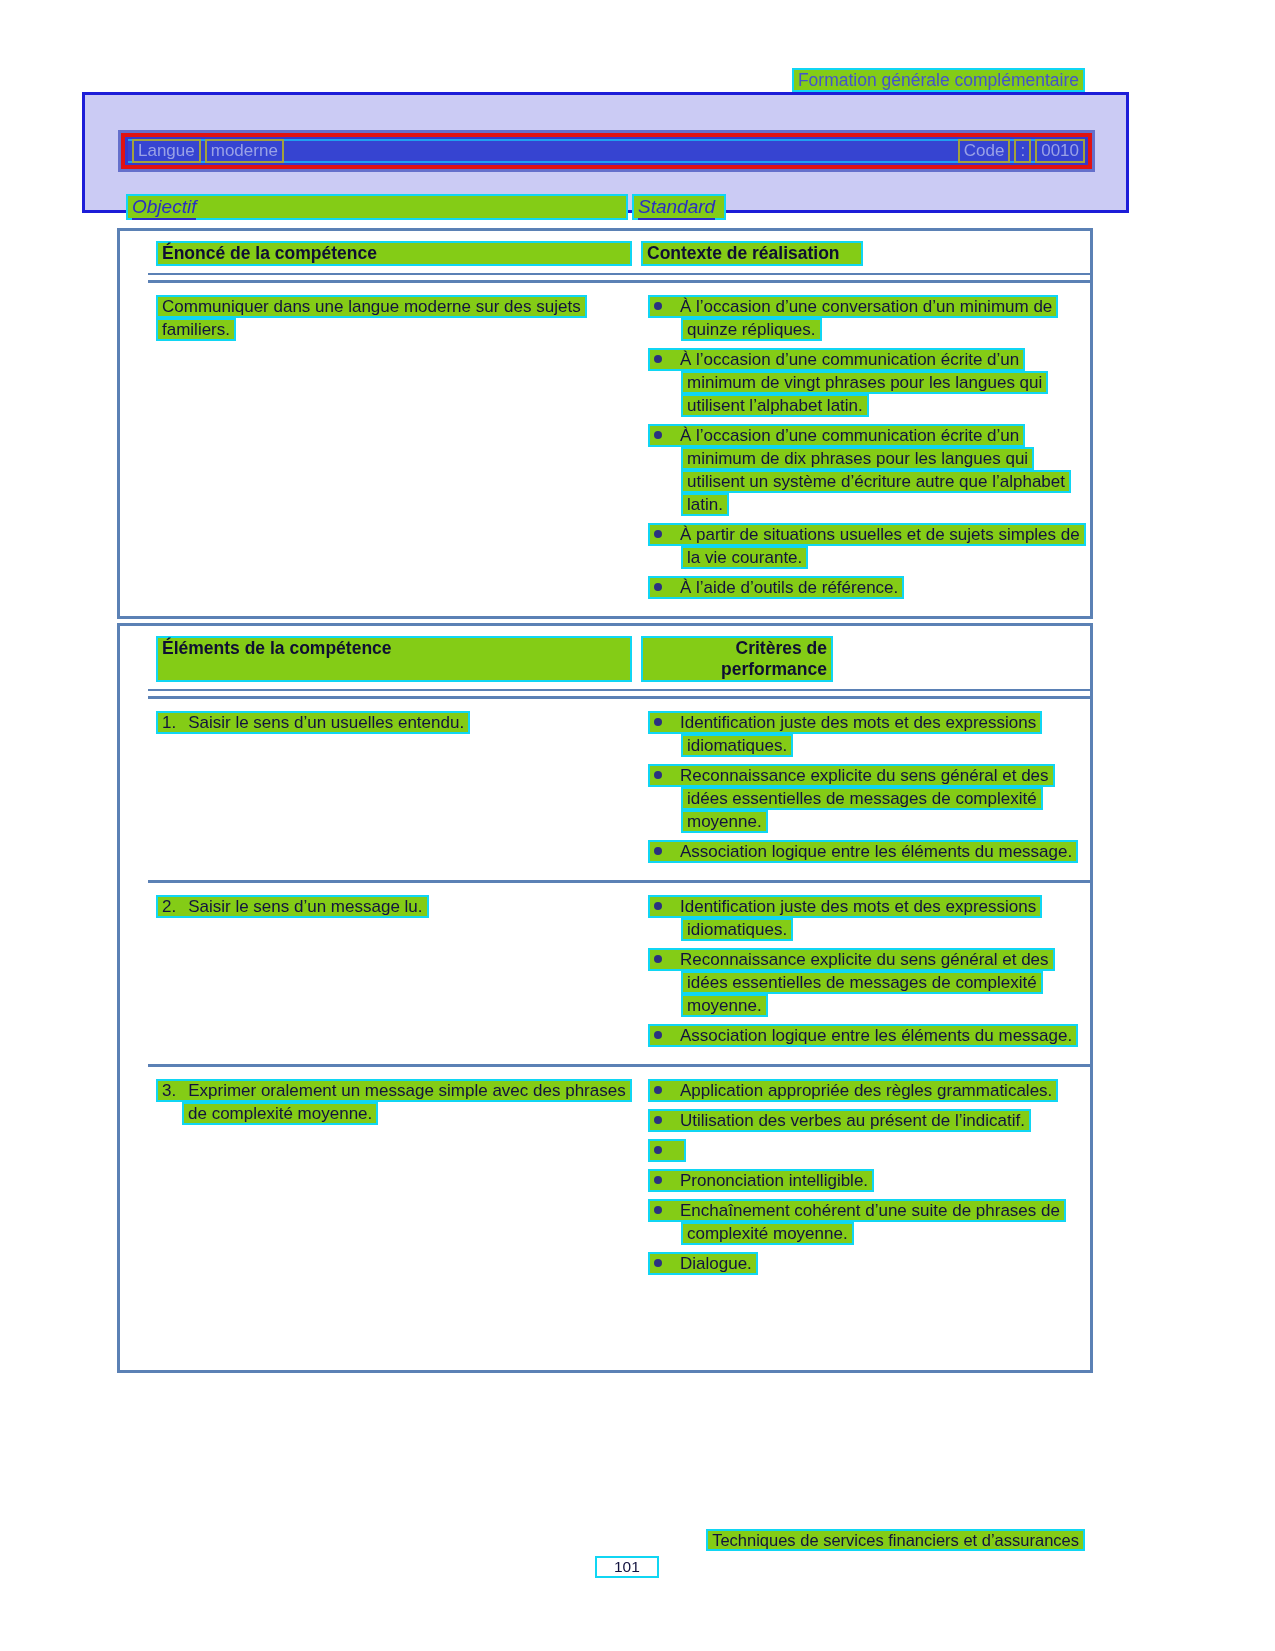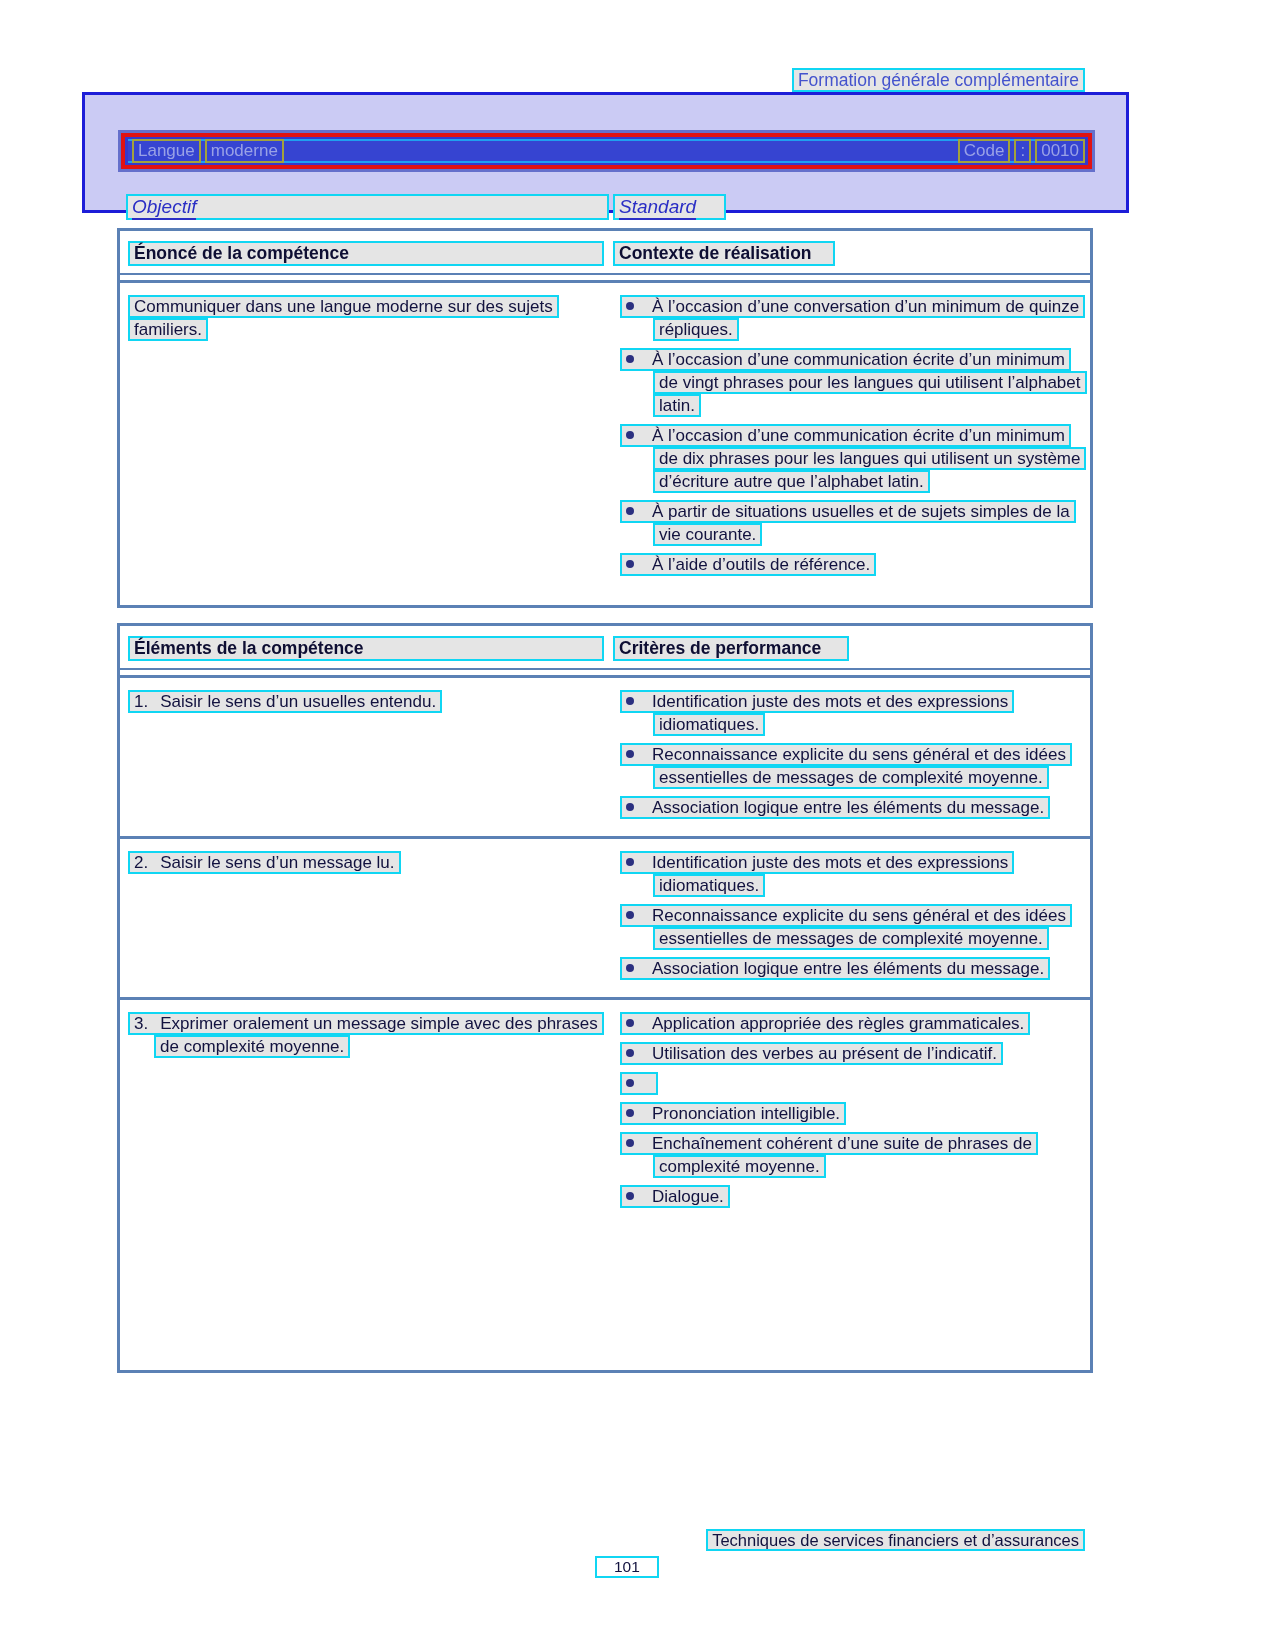--- a/index.html
+++ b/index.html
@@ -4,21 +4,21 @@
 <style>
   * { margin:0; padding:0; box-sizing:border-box; }
   html,body { background:#ffffff; }
   .page {
     position:relative; width:1275px; height:1651px; background:#ffffff;
     font-family:"Liberation Sans", sans-serif; color:#12123f; font-size:17px;
     overflow:hidden;
   }
   
   .hl {
-    background:#e5e5e5;
+    background:#84cc16;
     border:2px solid #10d6f3;
     padding:0 4px;
     -webkit-box-decoration-break:clone;
     box-decoration-break:clone;
   }
   .hdr-right { position:absolute; top:70px; right:190px; font-size:17.5px; }
   .hdr-right .hl { color:#4453cd; }
 
   
   .title-box {
@@ -40,35 +40,35 @@
     display:flex; align-items:center; color:#99a1e6; font-size:17px;
   }
   .wbox { border:2px solid #a3a23c; padding:0 4px; margin-left:4px; white-space:nowrap; }
   .bar-spacer { flex:1; }
   .obj-row {
     position:absolute; left:41px; top:99px; width:600px; display:flex;
     font-size:19px; font-style:italic; font-weight:normal; color:#2a2ec5;
   }
   .obj-row .hl { display:inline-block; }
   .hl.obj { flex:1; }
-  .hl.std { width:113px; margin-left:4px; }
+  .hl.std { width:94px; margin-left:4px; }
   .uline { border-bottom:2px solid #2a2ec5; padding-bottom:1px; }
 
   
   .tbl {
     position:absolute; left:117px; width:976px;
-    border:3px solid #5b81b5; background:#ffffff;
+    border:3px solid #5b81b5; background:#ffffff;padding-left:28px;
   }
   .tbl-1 { top:228px; min-height:380px; }
   .tbl-2 { top:623px; min-height:750px; }
   .thead { display:flex; padding:10px 8px 7px 8px; border-bottom:2px solid #5b81b5; }
   .th { font-weight:bold; color:#0e0e33; font-size:17.5px; line-height:21px; }
   .th1 { width:476px; margin-right:9px; }
   .th2-a { width:222px; }
-  .th2-b { width:236px; }
+  .th2-b { width:192px;text-align:right; }
   .tbody { border-top:3px solid #5b81b5; margin-top:5px; }
   .trow { display:flex; padding:12px 8px 10px 8px; }
   .trow + .trow { border-top:3px solid #5b81b5; }
   .cell-left { width:476px; margin-right:16px; line-height:23px; }
   .cell-right { flex:1; line-height:23px; }
   .numitem { padding-left:26px; text-indent:-26px; }
   .num { margin-right:12px; }
   .bullet { padding-left:33px; text-indent:-33px; margin-bottom:7px; }
   .dot {
     display:inline-block; width:8px; height:8px; border-radius:50%;

